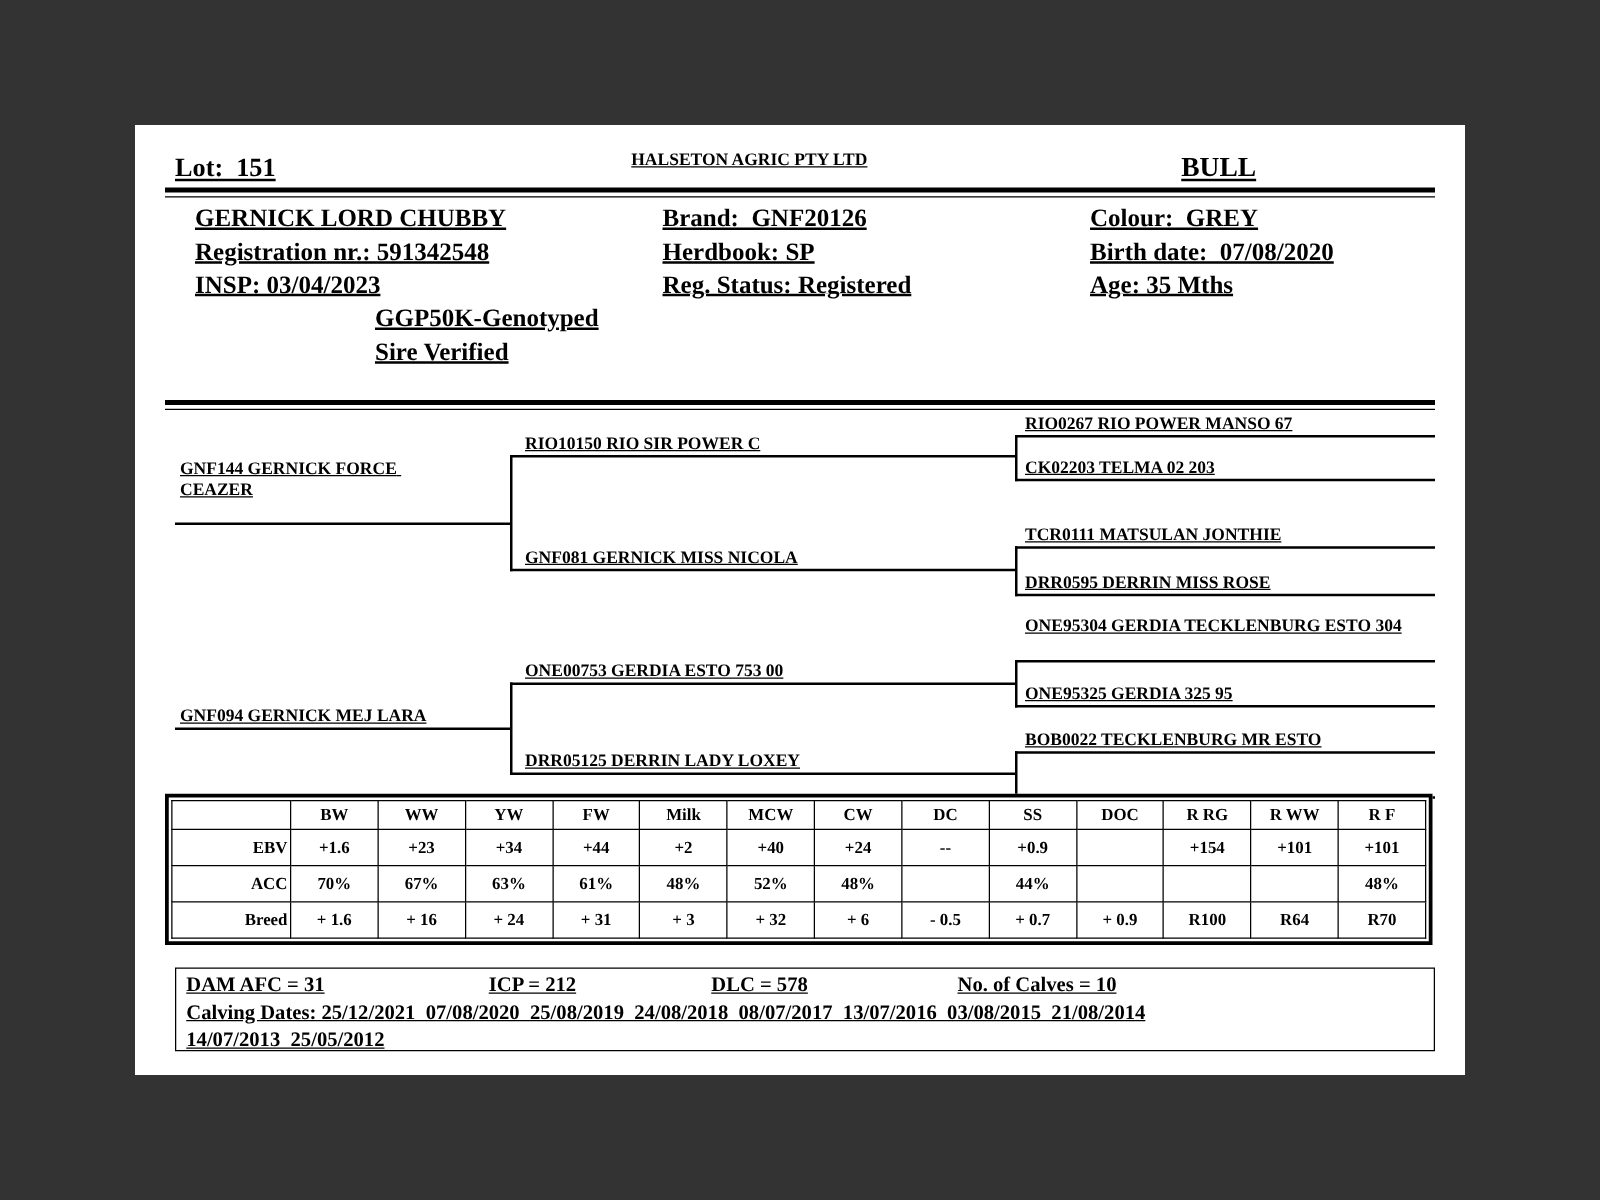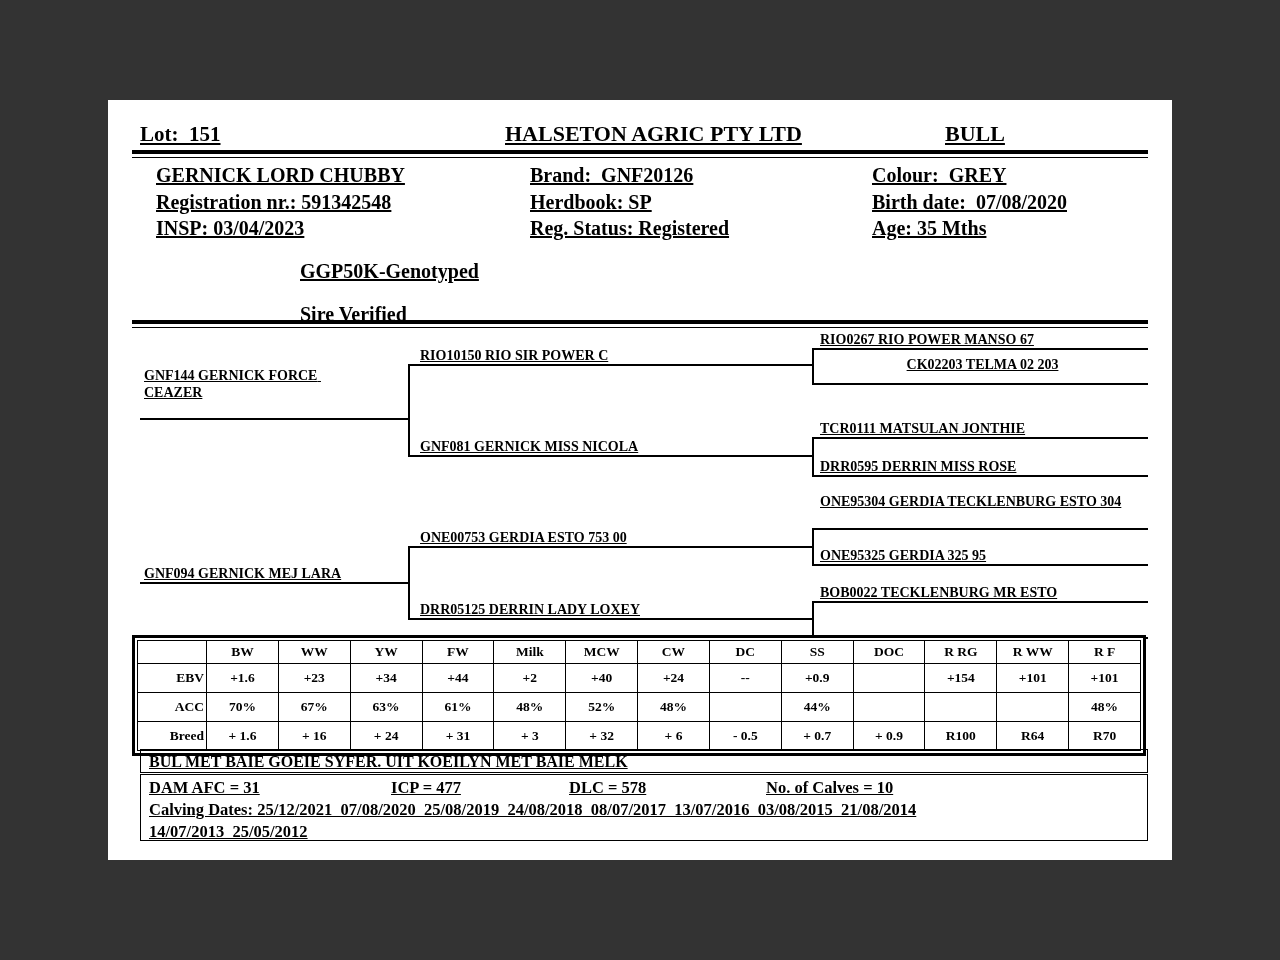--- a/index.html
+++ b/index.html
@@ -15,54 +15,54 @@
     width:1064px; height:760px;
     background:#ffffff;
     color:#000;
     font-weight:bold;
   }
   .t { white-space:pre-wrap;text-decoration:underline; }
   .abs { position:absolute; }
 
   
   .lot      { left:32px;  top:22px; font-size:21px; }
-  .title    { left:397px; top:21px; font-size:22px; }
+  .title    { left:397px; top:21px; font-size:14px; }
   .category { left:837px; top:21px; font-size:22px; }
 
   .rule { position:absolute; left:24px; width:1016px; height:3px;
           border-top:4px solid #000; border-bottom:1px solid #000; }
   .rule1 { top:50px; }
   .rule2 { top:220px; }
 
   
   .info-col { position:absolute; top:62px; font-size:20px; line-height:26.7px; }
   .info-left  { left:48px; }
   .info-mid   { left:422px; }
   .info-right { left:764px; }
-  .info-col .indent { margin-left:144px;margin-top:16px; }
+  .info-col .indent { margin-left:144px; }
 
   
   .ped { position:absolute; font-size:14px; line-height:17px; }
   .hline { position:absolute; height:0; border-top:2px solid #000; }
   .vline { position:absolute; width:0; border-left:2px solid #000; }
 
   
   .ebv-wrap {
     position:absolute; left:24px; top:535px; width:1014px;
     border:3px solid #000; padding:2px; box-sizing:border-box;
     background:#fff;
   }
   .ebv-wrap table {
     width:100%; border-collapse:collapse; table-layout:fixed;
     font-size:13.5px; font-weight:bold;
   }
   .ebv-wrap th, .ebv-wrap td {
     border:1px solid #000; text-align:center; overflow:hidden;
   }
-  .ebv-wrap th { padding:3px 1px; }
+  .ebv-wrap th { padding:3px 14px; }
   .ebv-wrap td { padding:6px 2px; }
   .ebv-wrap th.label-col { width:66px; }
   .ebv-wrap td.row-label { text-align:right; padding-left:6px; }
 
   
   .note-box {
     position:absolute; left:32px; top:649px; width:1008px; height:24px;
     border:1px solid #000; box-sizing:border-box;
     font-size:16px; line-height:21px;
   }
@@ -108,21 +108,21 @@
     </div>
   <div class="rule rule2"></div>
 
   <div class="ped t" style="left:36px;  top:267px; width:210px;">GNF144 GERNICK FORCE CEAZER</div>
   <div class="ped t" style="left:36px;  top:465px; width:250px;">GNF094 GERNICK MEJ LARA</div>
   <div class="ped t" style="left:312px; top:247px; width:380px;">RIO10150 RIO SIR POWER C</div>
   <div class="ped t" style="left:312px; top:338px; width:380px;">GNF081 GERNICK MISS NICOLA</div>
   <div class="ped t" style="left:312px; top:429px; width:380px;">ONE00753 GERDIA ESTO 753 00</div>
   <div class="ped t" style="left:312px; top:501px; width:380px;">DRR05125 DERRIN LADY LOXEY</div>
   <div class="ped t" style="left:712px; top:231px; width:325px;">RIO0267 RIO POWER MANSO 67</div>
-  <div class="ped t" style="left:712px; top:256px; width:325px;text-align:center;">CK02203 TELMA 02 203</div>
+  <div class="ped t" style="left:712px; top:266px; width:325px;">CK02203 TELMA 02 203</div>
   <div class="ped t" style="left:712px; top:320px; width:325px;">TCR0111 MATSULAN JONTHIE</div>
   <div class="ped t" style="left:712px; top:358px; width:325px;">DRR0595 DERRIN MISS ROSE</div>
   <div class="ped t" style="left:712px; top:393px; width:305px;">ONE95304 GERDIA TECKLENBURG ESTO 304</div>
   <div class="ped t" style="left:712px; top:447px; width:325px;">ONE95325 GERDIA 325 95</div>
   <div class="ped t" style="left:712px; top:484px; width:325px;">BOB0022 TECKLENBURG MR ESTO</div>
 
   <div class="hline" style="left:32px;  top:318px; width:268px;"></div>
   <div class="hline" style="left:32px;  top:482px; width:268px;"></div>
   <div class="hline" style="left:300px; top:264px; width:404px;"></div>
   <div class="hline" style="left:300px; top:355px; width:404px;"></div>
@@ -209,26 +209,23 @@
             <td>+ 0.7</td>
             <td>+ 0.9</td>
             <td>R100</td>
             <td>R64</td>
             <td>R70</td>
           </tr>
         </tbody>
       </table>
   </div>
 
-  <div class="note-box">
-      <span class="abs t">BUL MET BAIE GOEIE SYFER. UIT KOEILYN MET BAIE MELK</span>
-    </div>
 
   <div class="stats-box">
     <span class="abs t stat-afc">DAM AFC = 31</span>
-    <span class="abs t stat-icp">ICP = 477</span>
+    <span class="abs t stat-icp">ICP = 212</span>
     <span class="abs t stat-dlc">DLC = 578</span>
     <span class="abs t stat-calves">No. of Calves = 10</span>
     <div class="abs t calving1">Calving Dates: 25/12/2021  07/08/2020  25/08/2019  24/08/2018  08/07/2017  13/07/2016  03/08/2015  21/08/2014</div>
     <div class="abs t calving2">14/07/2013  25/05/2012</div>
   </div>
 
 </div>
 
 </body></html>

